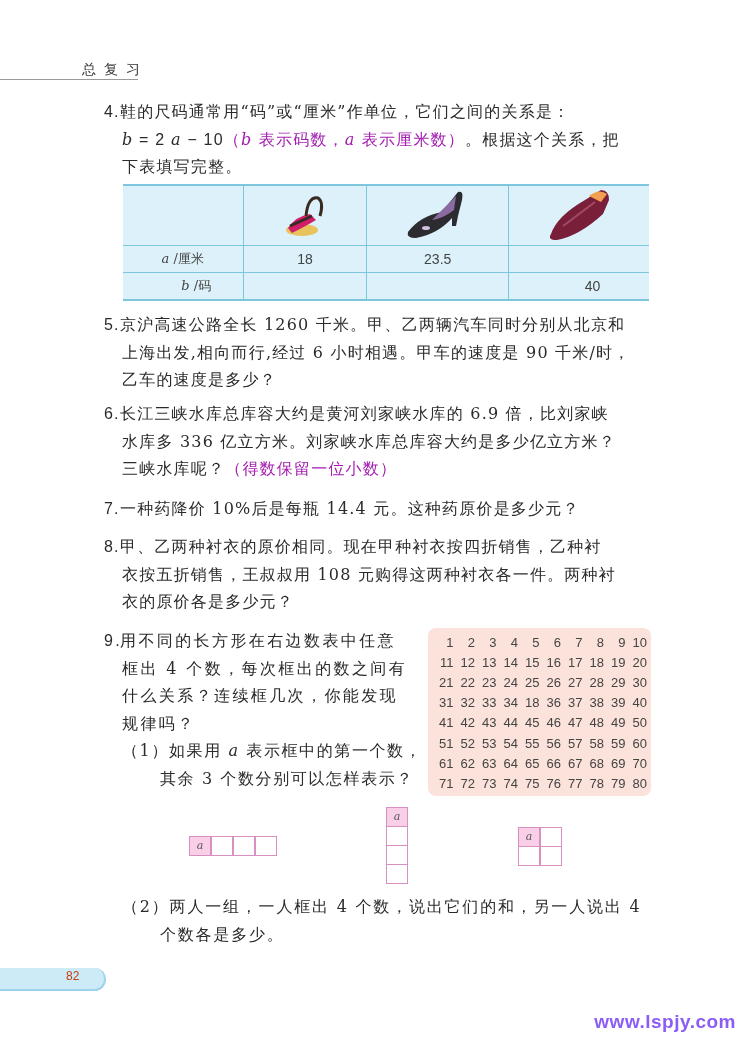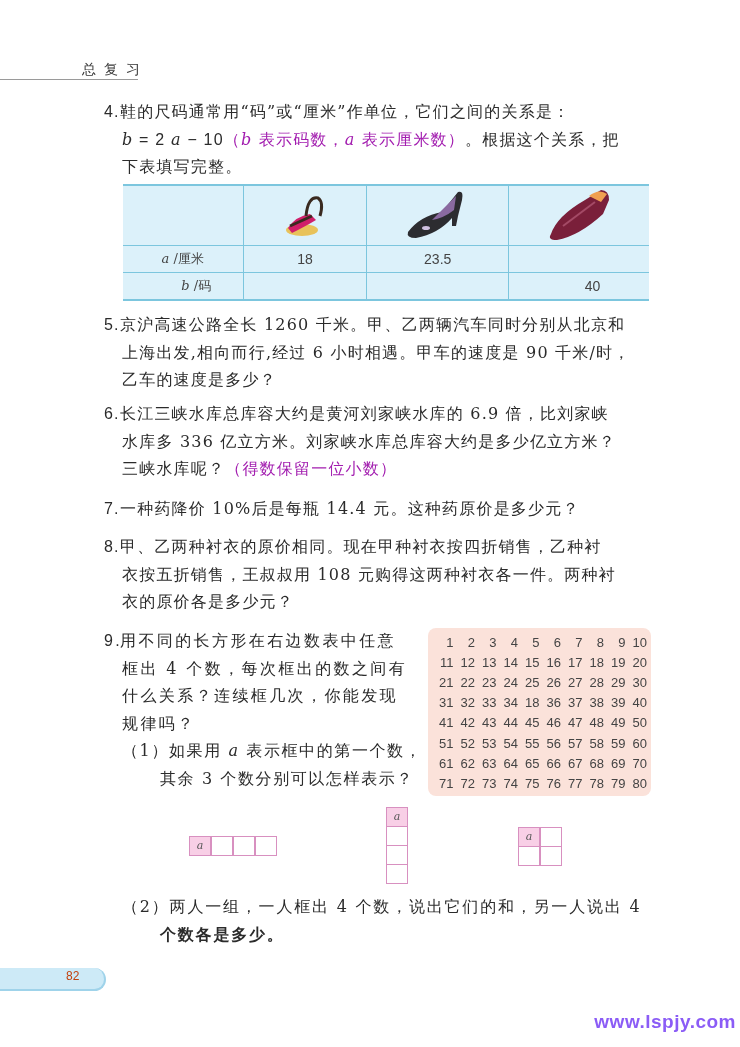--- a/index.html
+++ b/index.html
@@ -247,18 +247,18 @@
 </div>
 <div class="frame frame-sq">
   <div class="c a">a</div>
   <div class="c"></div>
   <div class="c"></div>
   <div class="c"></div>
 </div>
 
 <div class="q" style="top:893px; letter-spacing:1.8px;">
   <div class="line indent"><span>（2）</span><span>两人一组，一人框出 4 个数，说出它们的和，另一人说出 4</span></div>
-  <div class="line" style="padding-left:56px;font-weight:bold;">个数各是多少。</div>
+  <div class="line" style="padding-left:56px;">个数各是多少。</div>
 </div>
 
 <div class="page-tab"></div>
 <div class="page-num">82</div>
 <div class="watermark">www.lspjy.com</div>
 
 </body></html>

